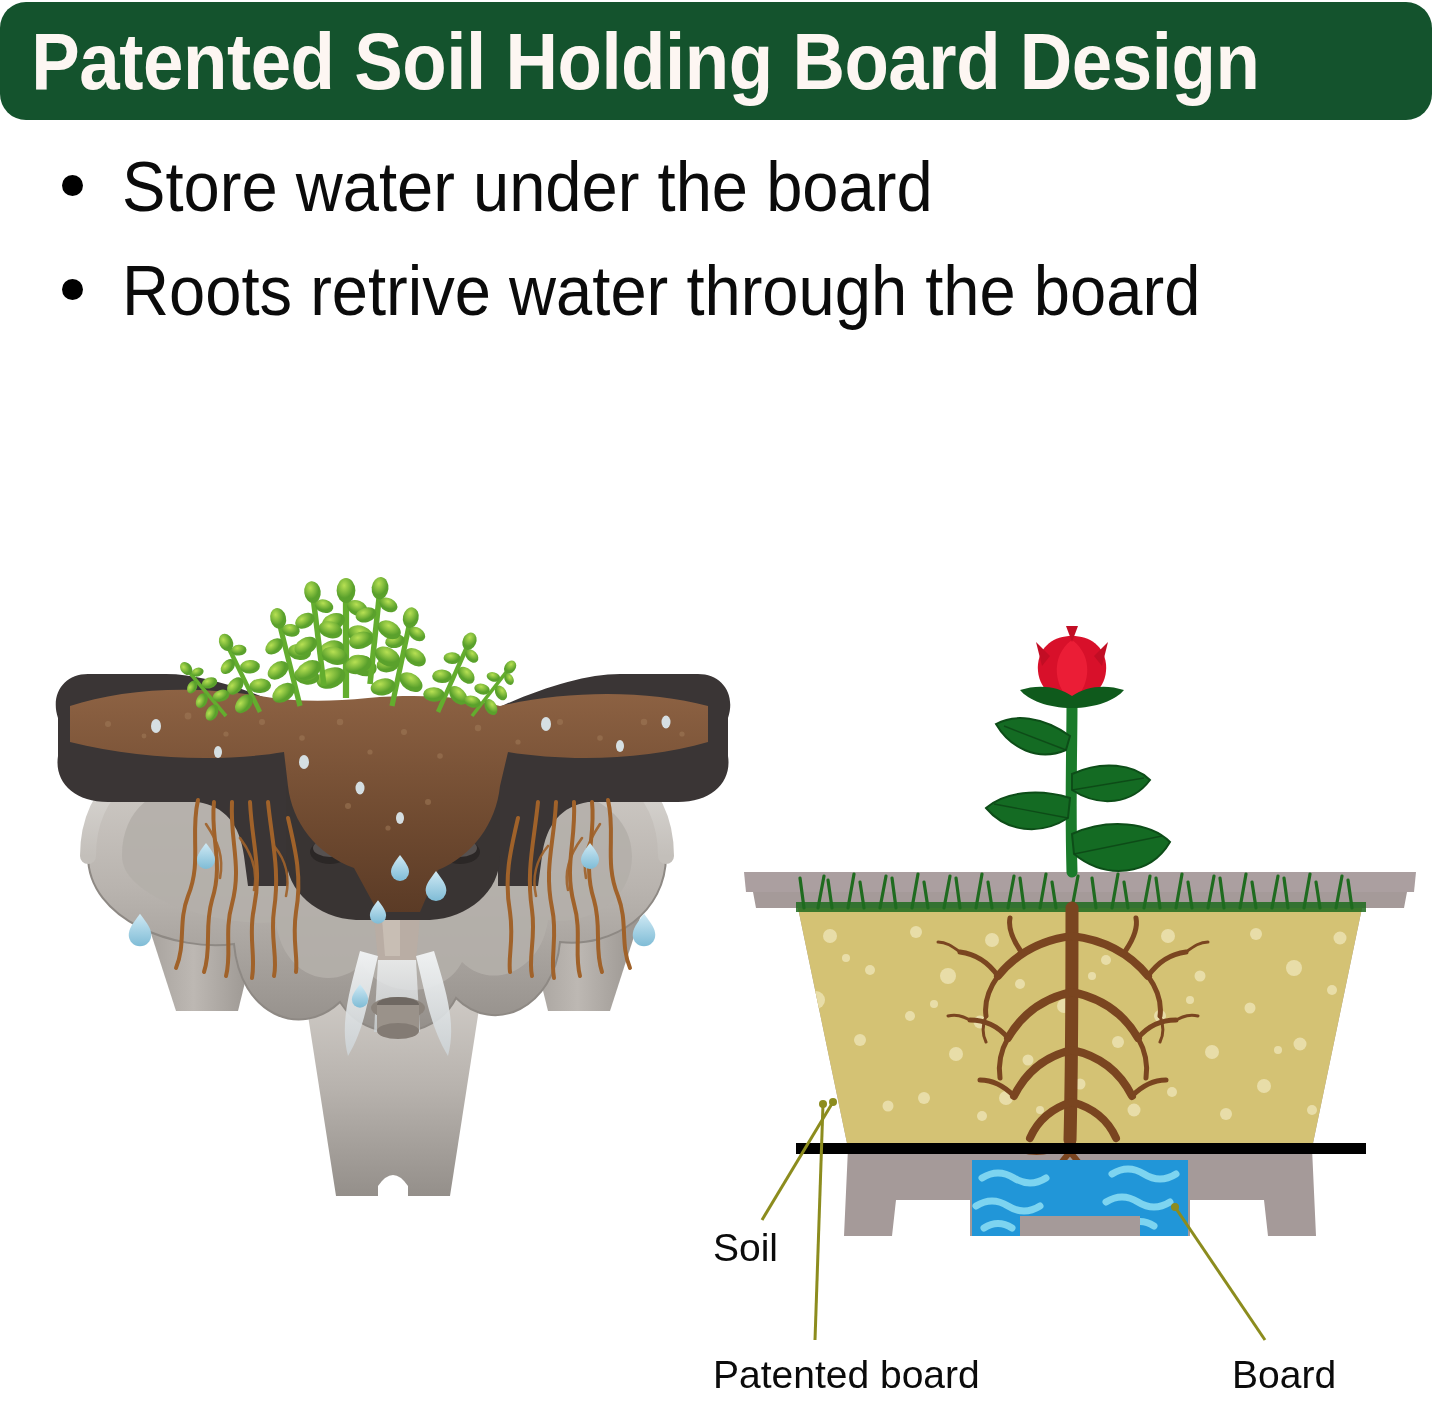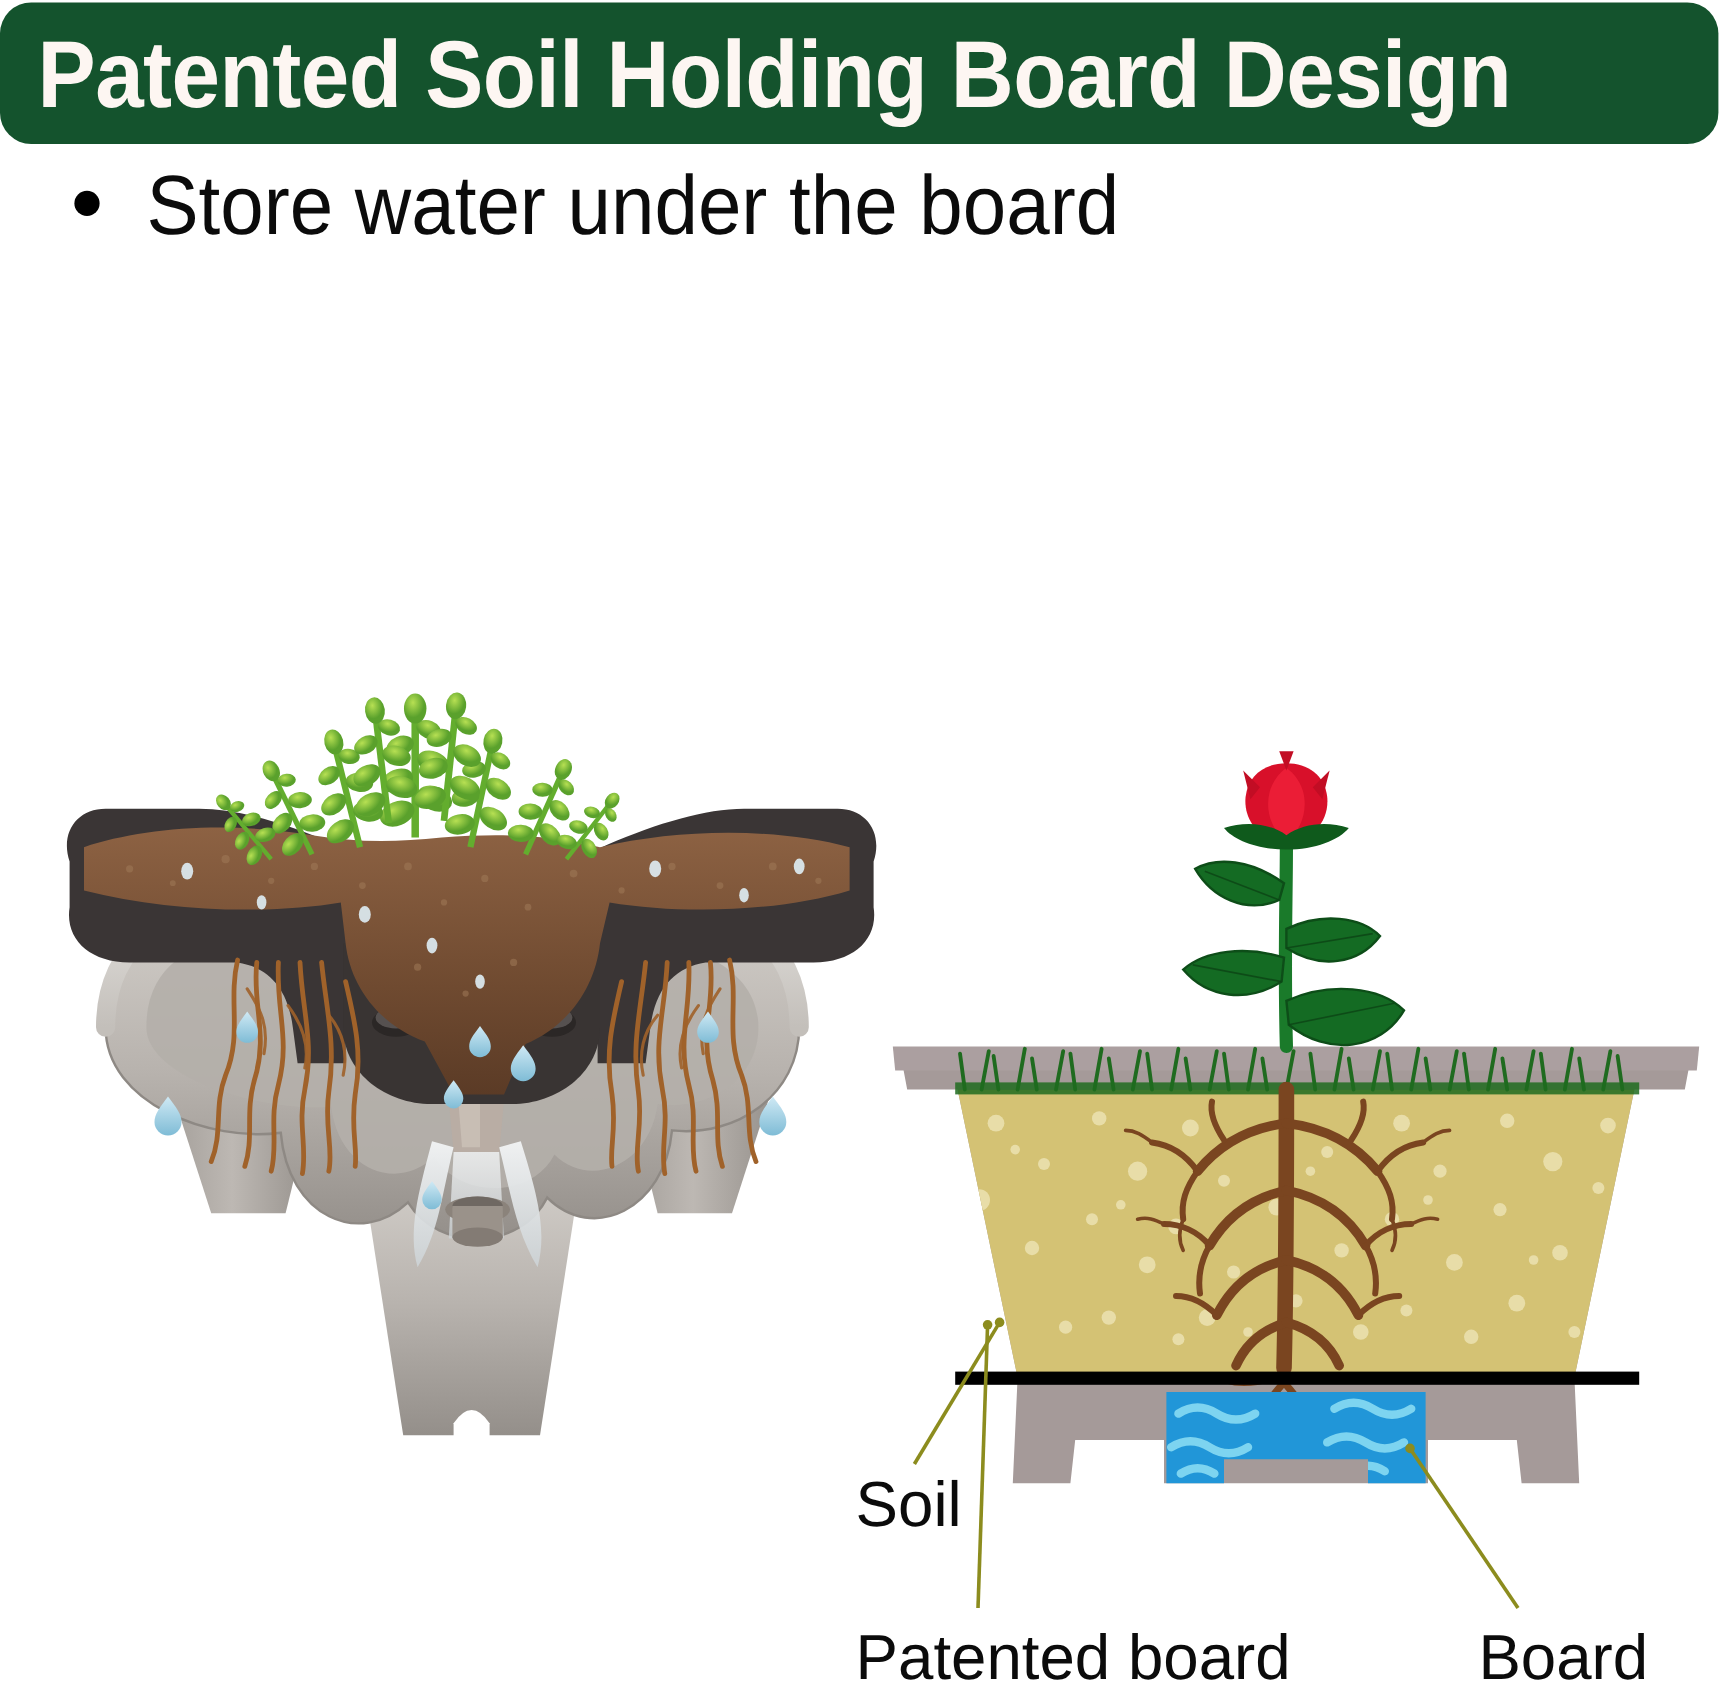--- a/index.html
+++ b/index.html
@@ -8,57 +8,61 @@
        font-family:"Liberation Sans","DejaVu Sans",sans-serif;}
 
   
   .banner{position:absolute;left:0;top:2px;width:1432px;height:118px;
           background:#14532d;border-radius:26px;display:flex;align-items:center;}
   .banner-title{color:#fdf6f2;font-size:79px;line-height:1;font-weight:bold;
                 padding-left:34px;letter-spacing:-0.5px;
                 transform:scaleX(.92);transform-origin:left center;white-space:nowrap;}
 
   
-  .bullets{position:absolute;left:0;top:116px;width:1445px;}
+  .bullets{position:absolute;left:0;top:132px;width:1445px;}
   .bullet-row{position:relative;height:107px;}
   .bullet-dot{position:absolute;left:62px;width:21px;height:21px;border-radius:50%;
               background:#000;}
   .bullet-text{position:absolute;left:122px;color:#0b0b0b;white-space:nowrap;
                font-size:70px;line-height:1;transform:scaleX(.93);transform-origin:left center;}
   .r0 .bullet-dot{top:43px}      .r0 .bullet-text{top:20px}
   .r1 .bullet-dot{top:40px}      .r1 .bullet-text{top:17px}
   .r2 .bullet-dot{top:40px}      .r2 .bullet-text{top:17px}
   .r3 .bullet-dot{top:31px}      .r3 .bullet-text{top:17px}
 
   
   .panel-left{position:absolute;left:48px;top:556px;width:690px;height:800px;}
   .panel-right{position:absolute;left:720px;top:640px;width:720px;height:790px;}
   .svgfill{position:absolute;left:0;top:0;width:100%;height:100%;overflow:visible;}
 
   
-  .diag-label{position:absolute;color:#0b0b0b;font-size:53px;line-height:1;white-space:nowrap;}
+  .diag-label{position:absolute;color:#0b0b0b;font-size:39px;line-height:1;white-space:nowrap;}
   .lbl-soil{left:713px;top:1228px;}
   .lbl-board{left:713px;top:1355px;}
   .lbl-water{left:1232px;top:1355px;}
 </style>
 </head>
 <body>
 
 <div class="banner">
   <div class="banner-title">Patented Soil Holding Board Design</div>
 </div>
 
 <div class="bullets">
 
   <div class="bullet-row r0">
     <span class="bullet-dot"></span>
     <span class="bullet-text">Store water under the board</span>
   </div>
 
 
+  <div class="bullet-row r2">
+    <span class="bullet-dot"></span>
+    <span class="bullet-text">Roots retrive water through the board</span>
+  </div>
 
 
 </div>
 
 <div class="panel-left">
   <svg class="svgfill" viewBox="0 0 690 800" preserveAspectRatio="xMidYMid meet">
     <defs>
       <linearGradient id="potG" x1="0" y1="0" x2="0" y2="1">
         <stop offset="0%" stop-color="#d9d5d0"></stop>
         <stop offset="55%" stop-color="#b8b3ae"></stop>

